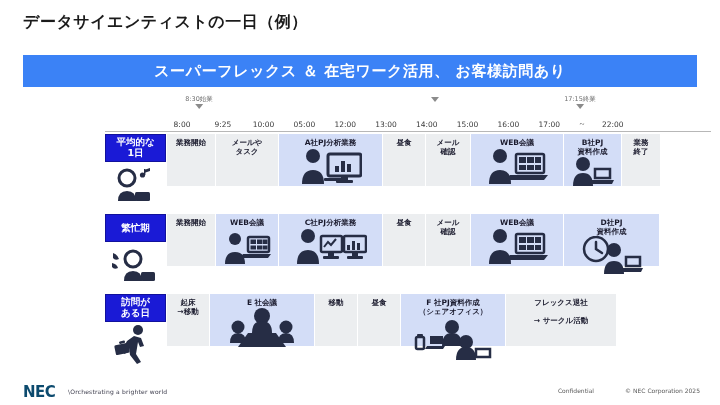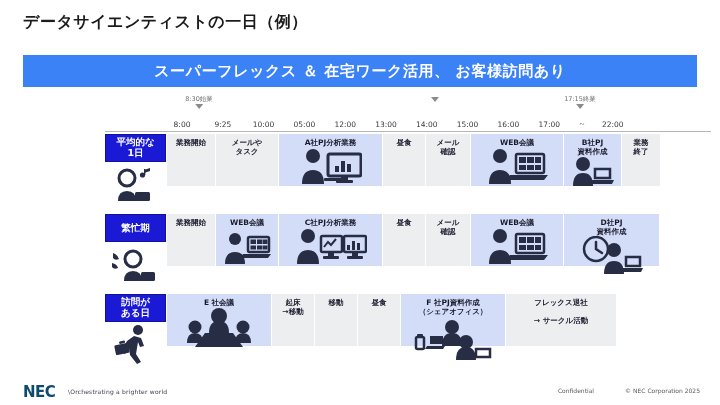--- a/index.html
+++ b/index.html
@@ -335,37 +335,37 @@
           </div>
           <div class="rowlabel-icon">
             <svg width="40" height="40" viewBox="0 0 40 40" fill="#262d45">
               <circle cx="24" cy="6" r="5"></circle>
               <path d="M20 12 l7 2 l3 8 l-4 1 l-2 -5 l-2 12 l5 8 l-4 2 l-7 -9 l-1 -7 l-4 6 l-4 -2 l6 -11 z"></path>
               <rect x="1" y="20" width="14" height="10" rx="1.5" transform="rotate(-12 8 25)"></rect>
               <rect x="5" y="17" width="6" height="2.5" rx="1" transform="rotate(-12 8 18)"></rect>
             </svg>
           </div>
         </div>
+        <div class="cell" style="width: 42px; flex: 0 0 42px;">
+          <div class="cell-label">起床
+→移動</div>
+        </div>
         <div class="cell hl" style="width: 104px; flex: 0 0 104px;">
           <div class="cell-label">E 社会議</div>
           <div class="cell-icon">
             <svg width="72" height="40" viewBox="0 0 72 40" fill="#262d45">
               <circle cx="36" cy="9" r="8"></circle>
               <path d="M26 26 q0 -12 10 -12 q10 0 10 12 z"></path>
               <circle cx="12" cy="20" r="6.5"></circle>
               <path d="M4 36 q0 -10 8 -10 q8 0 8 10 z"></path>
               <circle cx="60" cy="20" r="6.5"></circle>
               <path d="M52 36 q0 -10 8 -10 q8 0 8 10 z"></path>
               <path d="M22 26 l28 0 l10 14 l-48 0 z"></path>
             </svg>
           </div>
-        </div>
-        <div class="cell" style="width: 42px; flex: 0 0 42px;">
-          <div class="cell-label">起床
-→移動</div>
         </div>
         <div class="cell" style="width: 42px; flex: 0 0 42px;">
           <div class="cell-label">移動</div>
         </div>
         <div class="cell" style="width: 42px; flex: 0 0 42px;">
           <div class="cell-label">昼食</div>
         </div>
         <div class="cell hl" style="width: 104px; flex: 0 0 104px;">
           <div class="cell-label">F 社PJ資料作成
 （シェアオフィス）</div>

